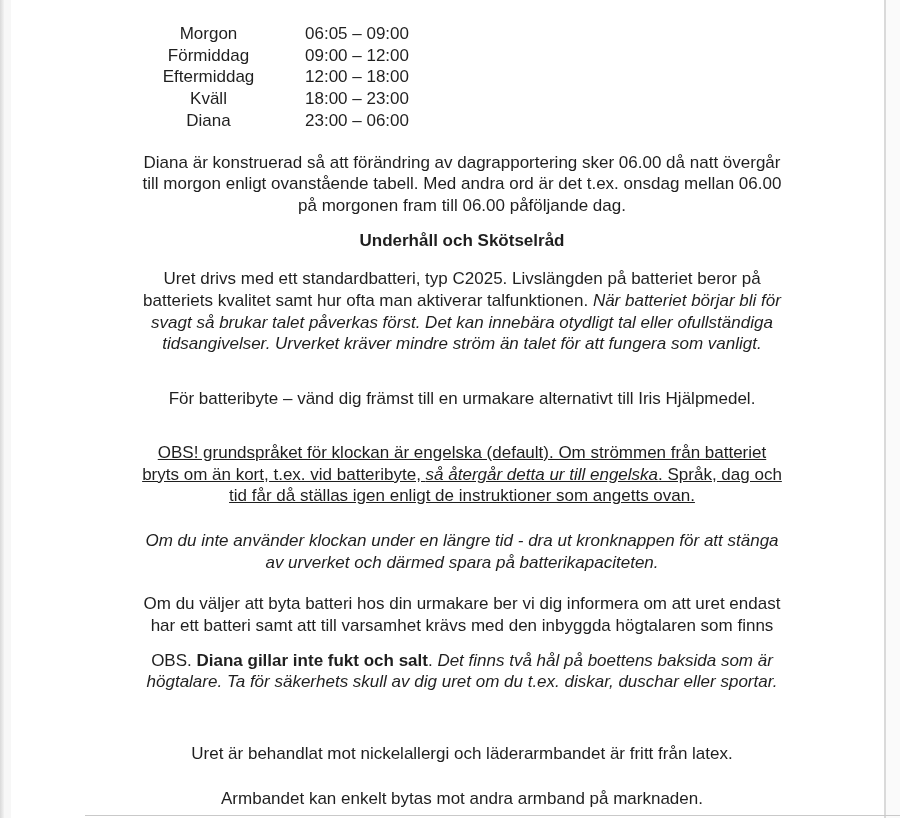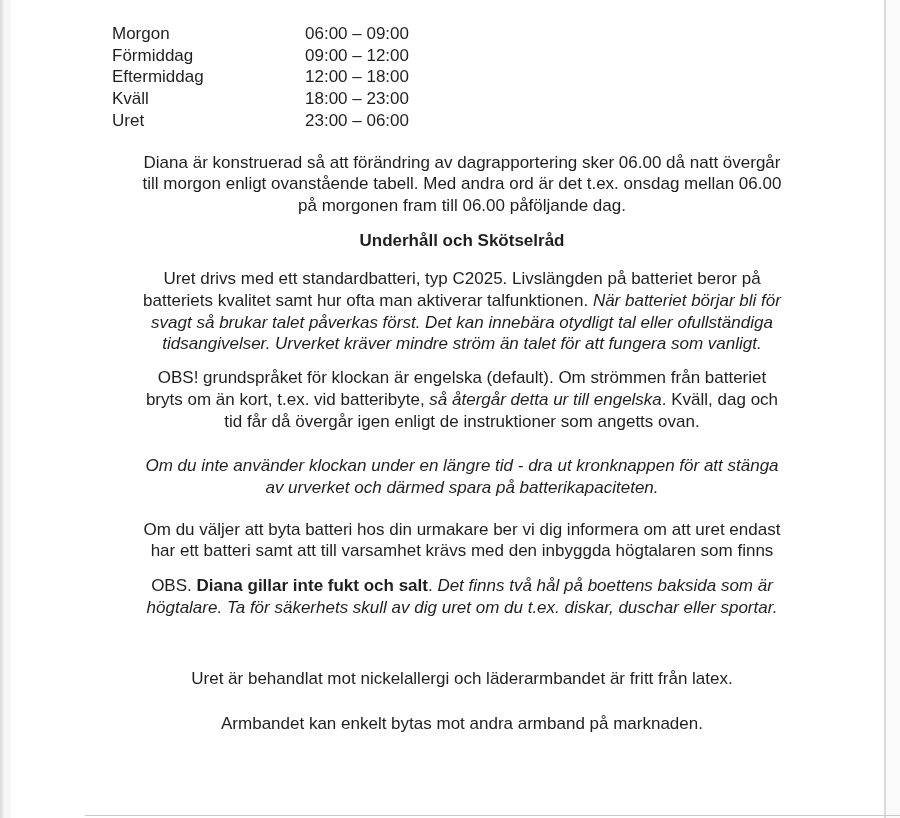--- a/index.html
+++ b/index.html
@@ -55,20 +55,21 @@
     position: absolute;
     left: 112px;
     top: 23px;
     width: 700px;
   }
 
   
   .t-row {
     display: flex;
     white-space: nowrap;
+    text-align: center;
   }
   .t-label {
     display: inline-block;
     width: 193px;
     flex: 0 0 193px;
   }
   .t-time {
     display: inline-block;
   }
 
@@ -85,58 +86,61 @@
 <div class="edge-left"></div>
 <div class="edge-left-soft"></div>
 <div class="edge-right-line"></div>
 <div class="edge-right-soft"></div>
 <div class="edge-bottom-line"></div>
 
 <div class="page">
   <div>
       <div class="t-row">
         <span class="t-label">Morgon</span>
-        <span class="t-time">06:00 – 09:00</span>
+        <span class="t-time">06:05 – 09:00</span>
       </div>
       <div class="t-row">
         <span class="t-label">Förmiddag</span>
         <span class="t-time">09:00 – 12:00</span>
       </div>
       <div class="t-row">
         <span class="t-label">Eftermiddag</span>
         <span class="t-time">12:00 – 18:00</span>
       </div>
       <div class="t-row">
         <span class="t-label">Kväll</span>
         <span class="t-time">18:00 – 23:00</span>
       </div>
       <div class="t-row">
-        <span class="t-label">Uret</span>
+        <span class="t-label">Diana</span>
         <span class="t-time">23:00 – 06:00</span>
       </div>
     </div>
   <div>
       <div class="para" style="margin-top: 20px;">
         <div class="line"><span>Diana är konstruerad så att förändring av dagrapportering sker 06.00 då natt övergår</span></div>
         <div class="line"><span>till morgon enligt ovanstående tabell. Med andra ord är det t.ex. onsdag mellan 06.00</span></div>
         <div class="line"><span>på morgonen fram till 06.00 påföljande dag.</span></div>
       </div>
       <div class="para heading" style="margin-top: 13px;">
         <div class="line"><span class="bd">Underhåll och Skötselråd</span></div>
       </div>
       <div class="para" style="margin-top: 17px;">
         <div class="line"><span>Uret drivs med ett standardbatteri, typ C2025. Livslängden på batteriet beror på</span></div>
         <div class="line"><span>batteriets kvalitet samt hur ofta man aktiverar talfunktionen. </span><span class="it">När batteriet börjar bli för</span></div>
         <div class="line"><span class="it">svagt så brukar talet påverkas först. Det kan innebära otydligt tal eller ofullständiga</span></div>
         <div class="line"><span class="it">tidsangivelser. Urverket kräver mindre ström än talet för att fungera som vanligt.</span></div>
       </div>
-      <div class="para" style="margin-top: 12px;">
+      <div class="para" style="margin-top: 33px;">
+        <div class="line"><span>För batteribyte – vänd dig främst till en urmakare alternativt till Iris Hjälpmedel.</span></div>
+      </div>
+      <div class="para" style="margin-top: 32px; text-decoration: underline;">
         <div class="line"><span>OBS! grundspråket för klockan är engelska (default). Om strömmen från batteriet</span></div>
-        <div class="line"><span>bryts om än kort, t.ex. vid batteribyte, </span><span class="it">så återgår detta ur till engelska</span><span>. Kväll, dag och</span></div>
-        <div class="line"><span>tid får då övergår igen enligt de instruktioner som angetts ovan.</span></div>
+        <div class="line"><span>bryts om än kort, t.ex. vid batteribyte, </span><span class="it">så återgår detta ur till engelska</span><span>. Språk, dag och</span></div>
+        <div class="line"><span>tid får då ställas igen enligt de instruktioner som angetts ovan.</span></div>
       </div>
       <div class="para" style="margin-top: 23px;">
         <div class="line"><span class="it">Om du inte använder klockan under en längre tid - dra ut kronknappen för att stänga</span></div>
         <div class="line"><span class="it">av urverket och därmed spara på batterikapaciteten.</span></div>
       </div>
       <div class="para" style="margin-top: 20px;">
         <div class="line"><span>Om du väljer att byta batteri hos din urmakare ber vi dig informera om att uret endast</span></div>
         <div class="line"><span>har ett batteri samt att till varsamhet krävs med den inbyggda högtalaren som finns</span></div>
       </div>
       <div class="para" style="margin-top: 13px;">

